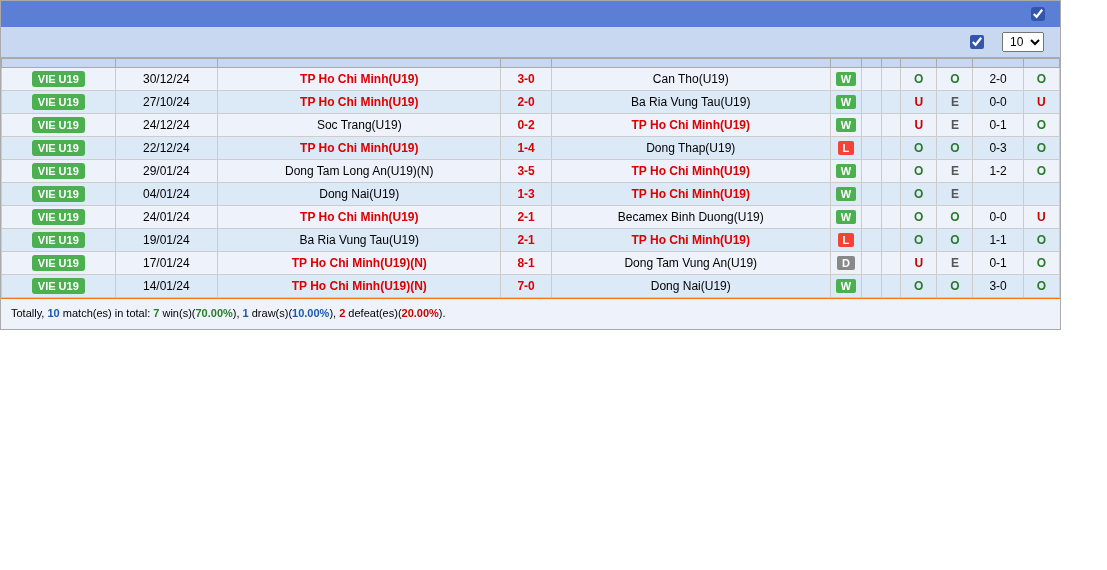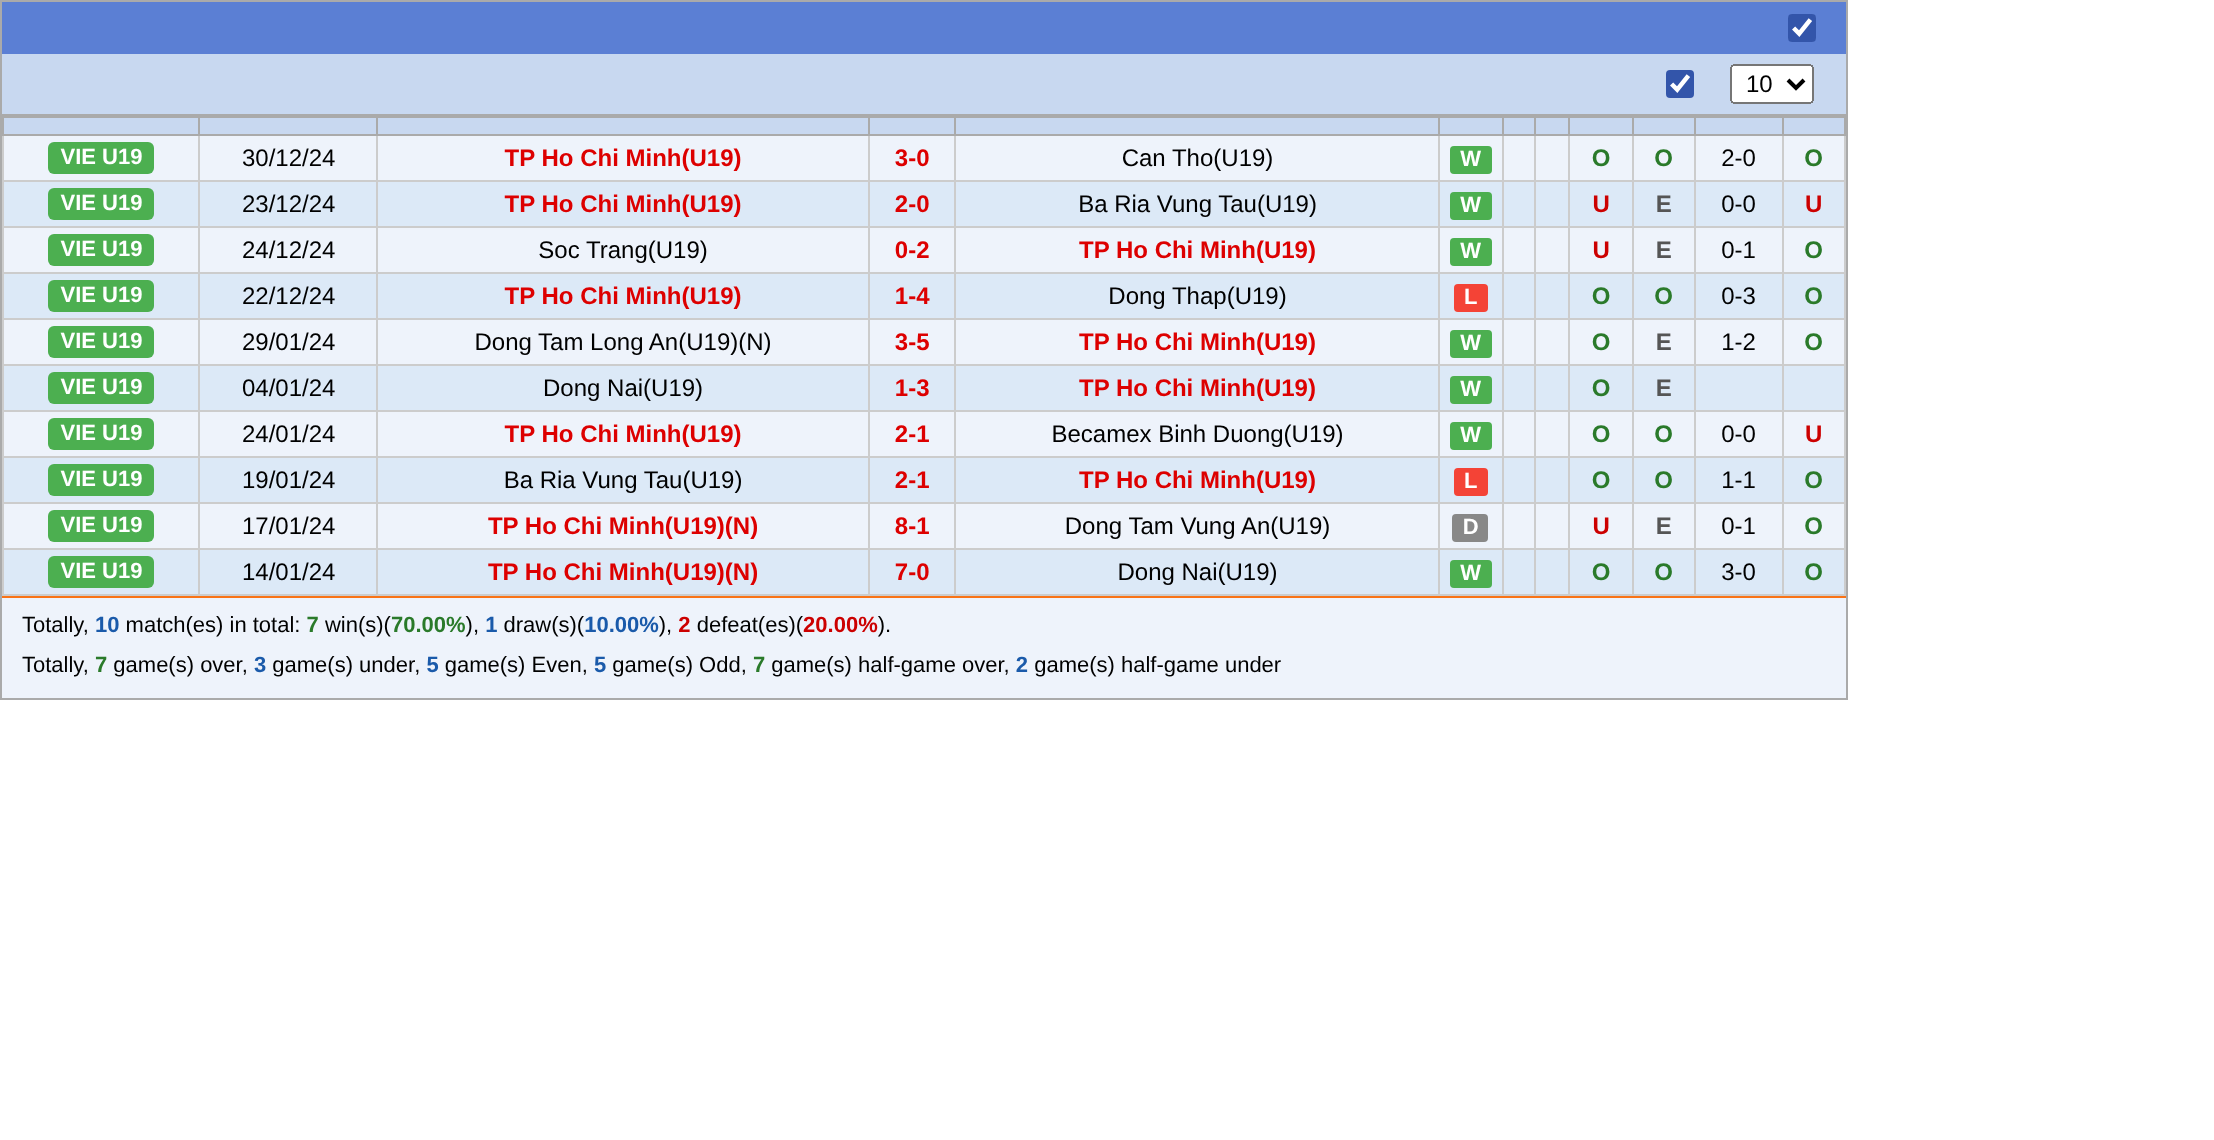--- a/index.html
+++ b/index.html
@@ -1,17 +1,17 @@
 <!DOCTYPE html>
 <html><head>
   <meta charset="utf-8">
   <style>
     * { box-sizing: border-box; margin: 0; padding: 0; }
     body { font-family: Arial, sans-serif; font-size: 12px; background: #fff; width: 1107px; }
-    .container { width: 924px; border: 1px solid #aaa; }
+    .container { width: 1061px; border: 1px solid #aaa; }
     .title-bar {
       background: #5b7fd4;
       color: #fff;
       font-weight: bold;
       font-size: 14px;
       padding: 6px 10px;
       display: flex;
       justify-content: space-between;
       align-items: center;
     }
@@ -171,21 +171,21 @@
           <td><span class="win-badge">W</span></td>
           <td></td>
           <td></td>
           <td><span class="o-green">O</span></td>
           <td><span class="o-green">O</span></td>
           <td>2-0</td>
           <td><span class="o-green">O</span></td>
         </tr>
         <tr>
           <td><span class="match-badge">VIE U19</span></td>
-          <td>23/12/24</td>
+          <td>27/10/24</td>
           <td><span class="team-highlight">TP Ho Chi Minh(U19)</span></td>
           <td><span class="result-score team-highlight">2-0</span></td>
           <td>Ba Ria Vung Tau(U19)</td>
           <td><span class="win-badge">W</span></td>
           <td></td>
           <td></td>
           <td><span class="u-red">U</span></td>
           <td><span class="e-blue">E</span></td>
           <td>0-0</td>
           <td><span class="u-red">U</span></td>
@@ -302,17 +302,14 @@
           <td>3-0</td>
           <td><span class="o-green">O</span></td>
         </tr>
       </tbody>
   </table>
 
   <div class="summary-bar">
     <div>
       Totally, <span class="sum-highlight-blue">10</span> match(es) in total: <span class="sum-highlight-green">7</span> win(s)(<span class="sum-highlight-green">70.00%</span>), <span class="sum-highlight-blue">1</span> draw(s)(<span class="sum-highlight-blue">10.00%</span>), <span class="sum-highlight-red">2</span> defeat(es)(<span class="sum-highlight-red">20.00%</span>).
     </div>
-    <div>
-      Totally, <span class="sum-highlight-green">7</span> game(s) over, <span class="sum-highlight-blue">3</span> game(s) under, <span class="sum-highlight-blue">5</span> game(s) Even, <span class="sum-highlight-blue">5</span> game(s) Odd, <span class="sum-highlight-green">7</span> game(s) half-game over, <span class="sum-highlight-blue">2</span> game(s) half-game under
-    </div>
   </div>
 </div>
 
 </body></html>

